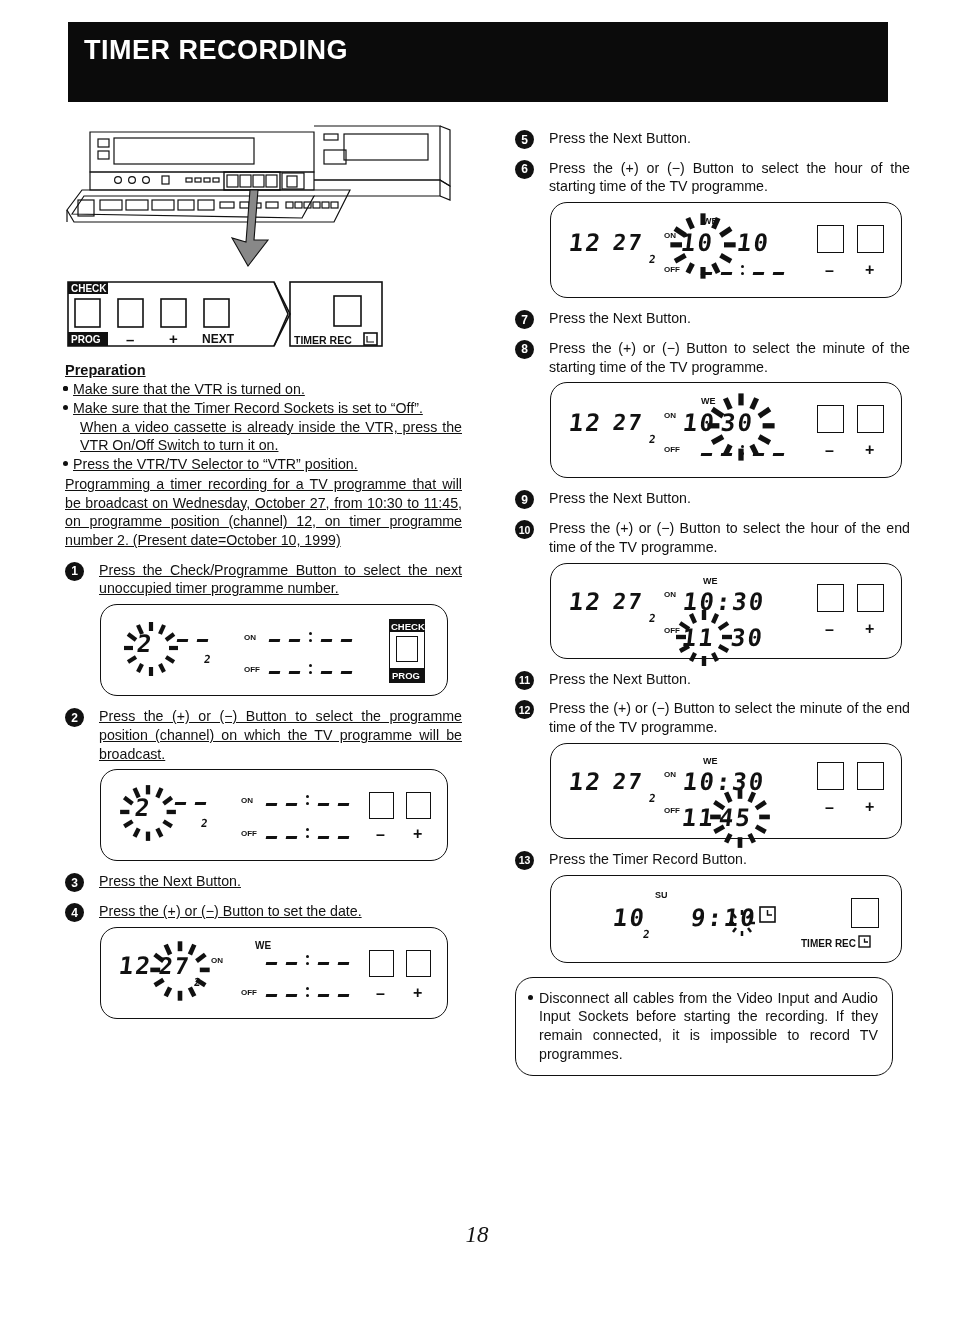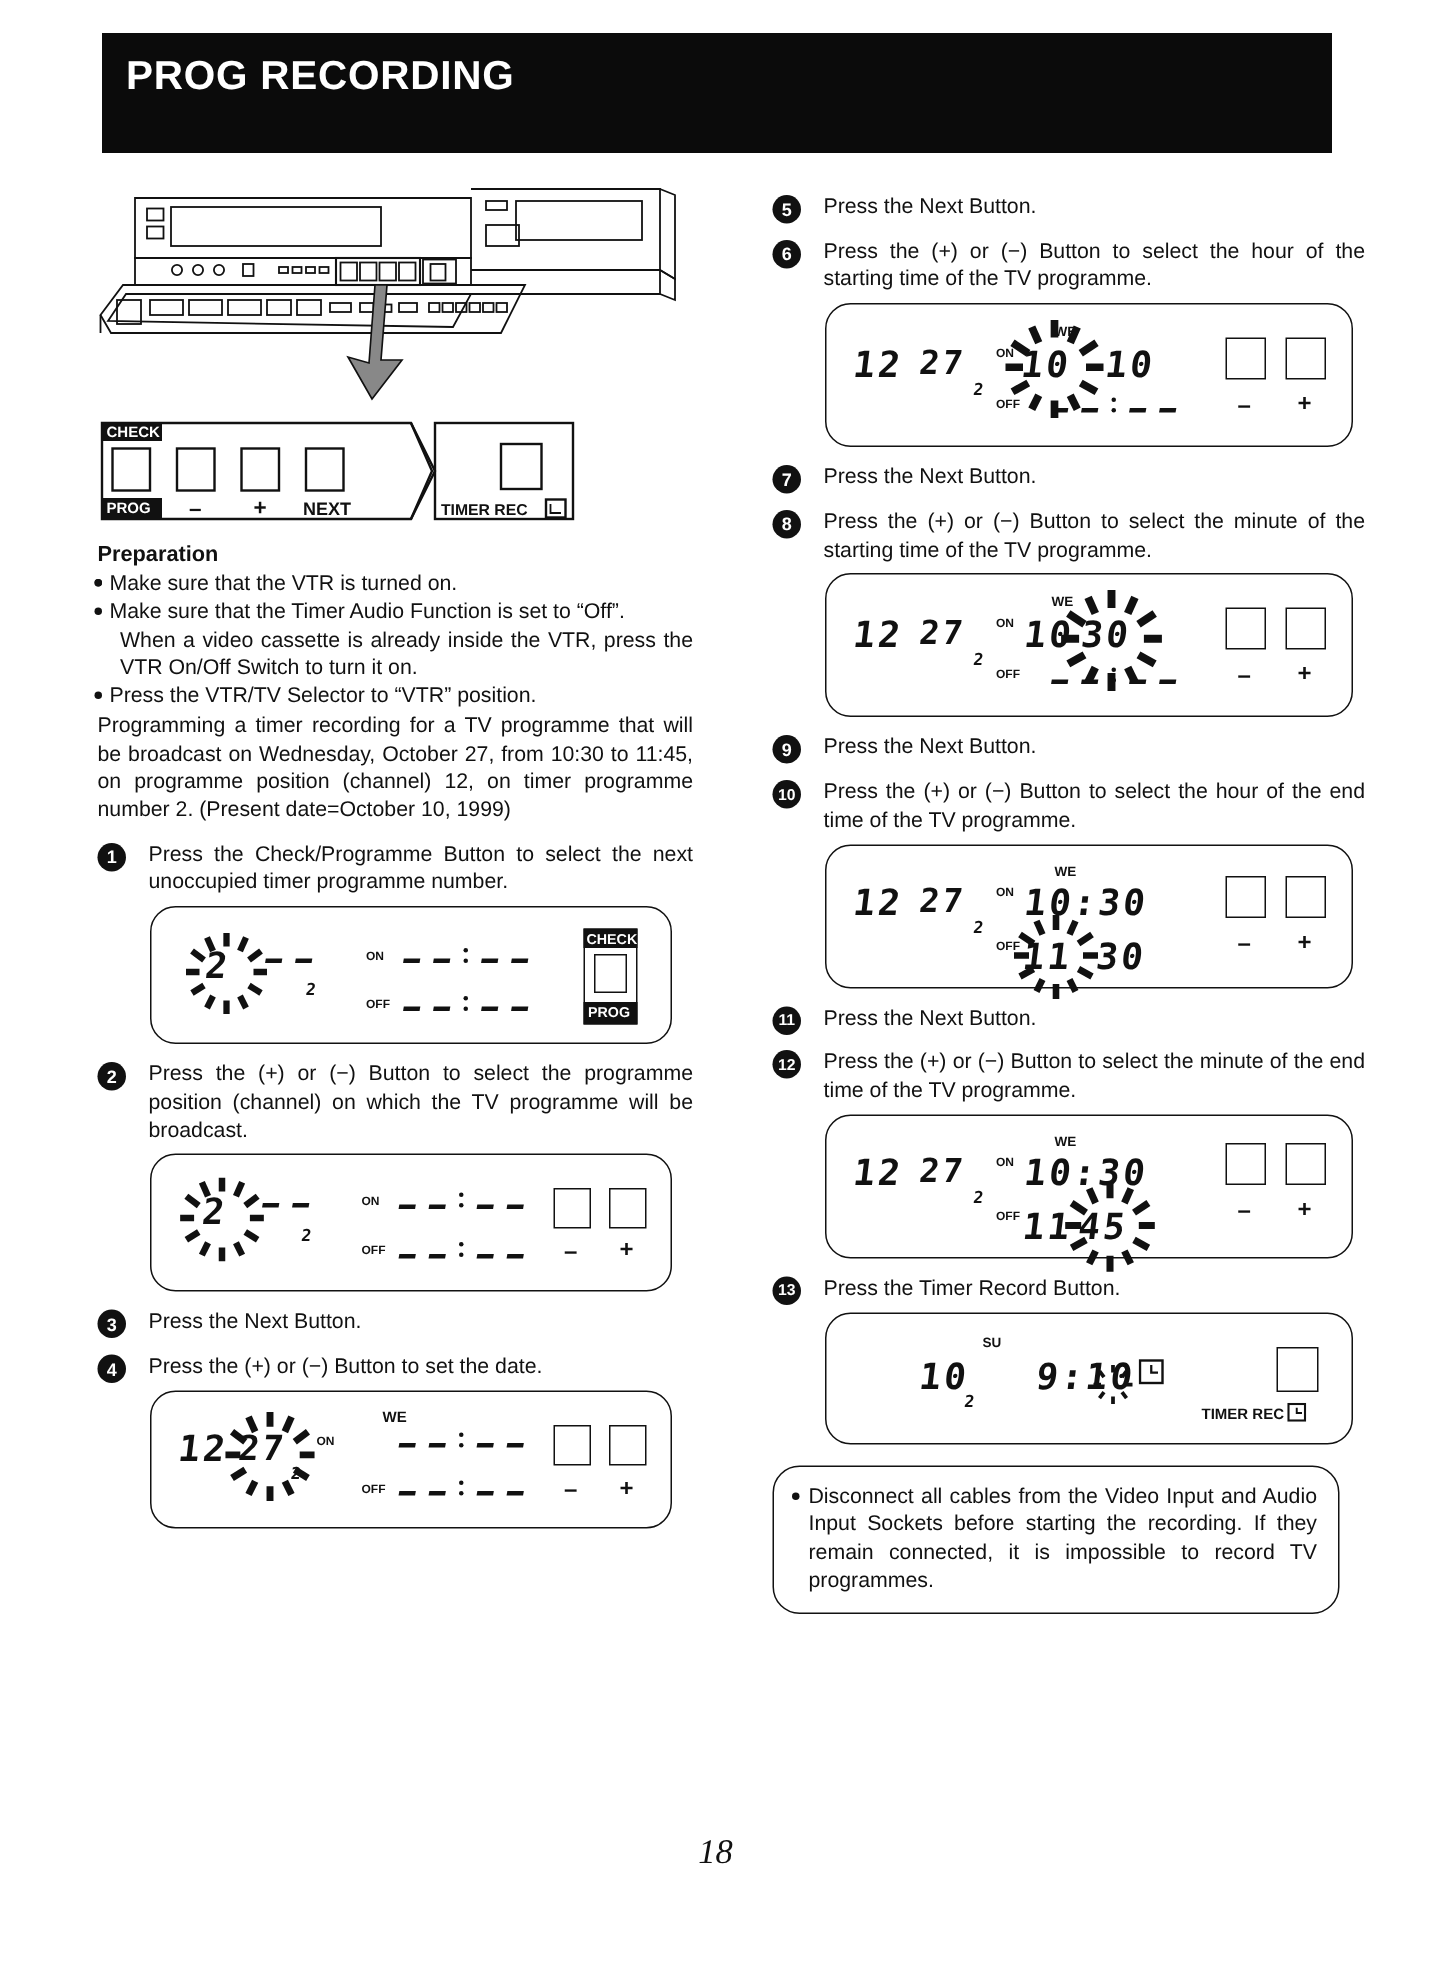--- a/index.html
+++ b/index.html
@@ -20,21 +20,21 @@
     background:#0b0b0b;
   }
   .title-text {
     position:absolute; left:16px; top:13px;
     color:#fff; font-size:27px; font-weight:bold;
     letter-spacing:0.5px;
     font-family:"Liberation Sans", sans-serif;
   }
 
   
-  .col-left { position:absolute; left:62px; top:110px; width:400px; }
+  .col-left { position:absolute; left:62px; top:110px; width:400px;text-decoration:underline; }
   .col-right { position:absolute; left:512px; top:118px; width:398px; }
 
   
   .vcr-wrap { position:relative; width:400px; height:160px; }
   .vcr-wrap svg { display:block; }
 
   
   .callout { position:relative; width:400px; height:78px; margin-top:4px; }
   .callout svg { display:block; }
 
@@ -137,21 +137,21 @@
     font-family:"Liberation Serif", serif;
     font-style:italic; font-size:23px; color:#111;
   }
 </style>
 </head>
 <body>
 
 <div class="page">
 
   <div class="title-banner">
-    <div class="title-text">PROG RECORDING</div>
+    <div class="title-text">TIMER RECORDING</div>
   </div>
 
   <div class="col-left">
 
     <div class="vcr-wrap">
       <svg width="400" height="160" viewBox="0 0 400 160">
         <g fill="none" stroke="#111" stroke-width="1.2">
 
           <path d="M28 22 L252 22 L252 62 L28 62 Z"></path>
           <path d="M252 16 L378 16 L378 70 L252 70"></path>
@@ -241,21 +241,21 @@
       <div class="lbl" style="left:64px; top:57px; font-size:15px;">–</div>
       <div class="lbl" style="left:107px; top:56px; font-size:15px;">+</div>
       <div class="lbl" style="left:140px; top:58px; font-size:12px;">NEXT</div>
       <div class="lbl" style="left:232px; top:60px; font-size:10.5px;">TIMER REC</div>
     </div>
 
     <h3 class="sec">Preparation</h3>
     <ul class="bullets">
       <li><span class="dot"></span></li>
       <li><span class="dot"></span><span>Make sure that the VTR is turned on.</span></li>
-      <li><span class="dot"></span><span>Make sure that the Timer Audio Function is set to “Off”.</span></li>
+      <li><span class="dot"></span><span>Make sure that the Timer Record Sockets is set to “Off”.</span></li>
       <li class="cont"><span>When a video cassette is already inside the VTR, press the VTR On/Off Switch to turn it on.</span></li>
       <li><span class="dot"></span><span>Press the VTR/TV Selector to “VTR” position.</span></li>
     </ul>
 
     <div class="para">Programming a timer recording for a TV programme that will be broadcast on Wednesday, October 27, from 10:30 to 11:45, on programme position (channel) 12, on timer programme number 2. (Present date=October 10, 1999)</div>
 
     <div class="step">
       <div class="num">1</div>
       <div class="txt">Press the Check/Programme Button to select the next unoccupied timer programme number.</div>
     </div>

